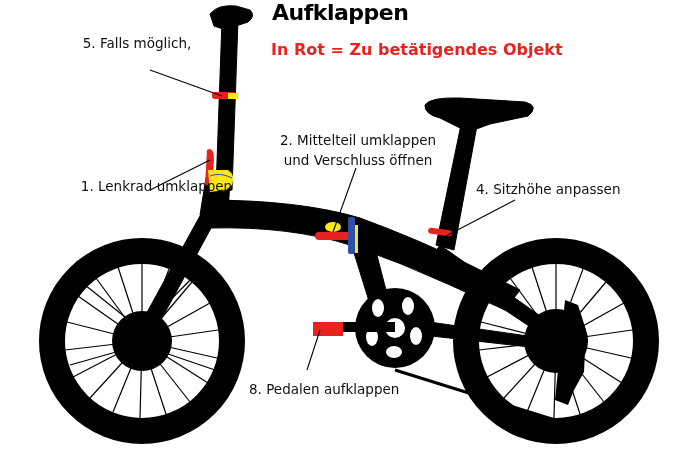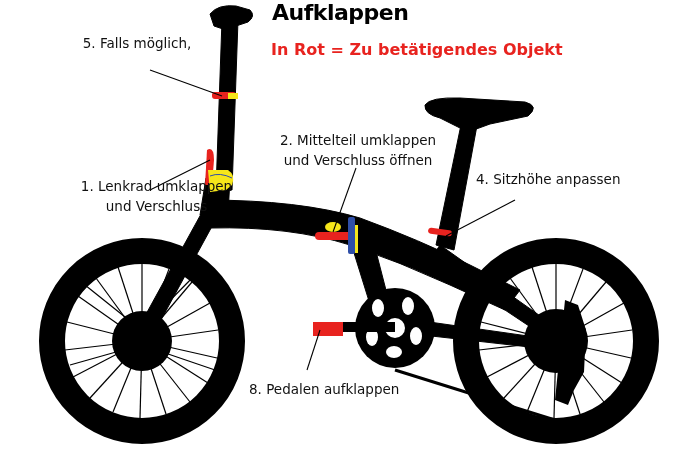--- a/index.html
+++ b/index.html
@@ -139,27 +139,26 @@
     <line x1="307" y1="370" x2="320" y2="330"></line>
   </g>
 </svg>
 
 <div class="lbl c" style="left:62px; top:33px; width:150px;">
   <div>5. Falls möglich,</div>
 </div>
 
 <div class="lbl c" style="left:38px; top:176px; width:165px;margin-left:36px;">
   <div>1. Lenkrad umklappen</div>
-  <div>und Verschluss</div>
 </div>
 
 <div class="lbl c" style="left:258px; top:130px; width:200px;">
   <div>2. Mittelteil umklappen</div>
   <div>und Verschluss öffnen</div>
 </div>
 
-<div class="lbl" style="left:476px; top:169px;">
+<div class="lbl" style="left:476px; top:179px;">
   <div>4. Sitzhöhe anpassen</div>
 </div>
 
 <div class="lbl" style="left:249px; top:379px;">
   <div>8. Pedalen aufklappen</div>
 </div>
 
 </body></html>

